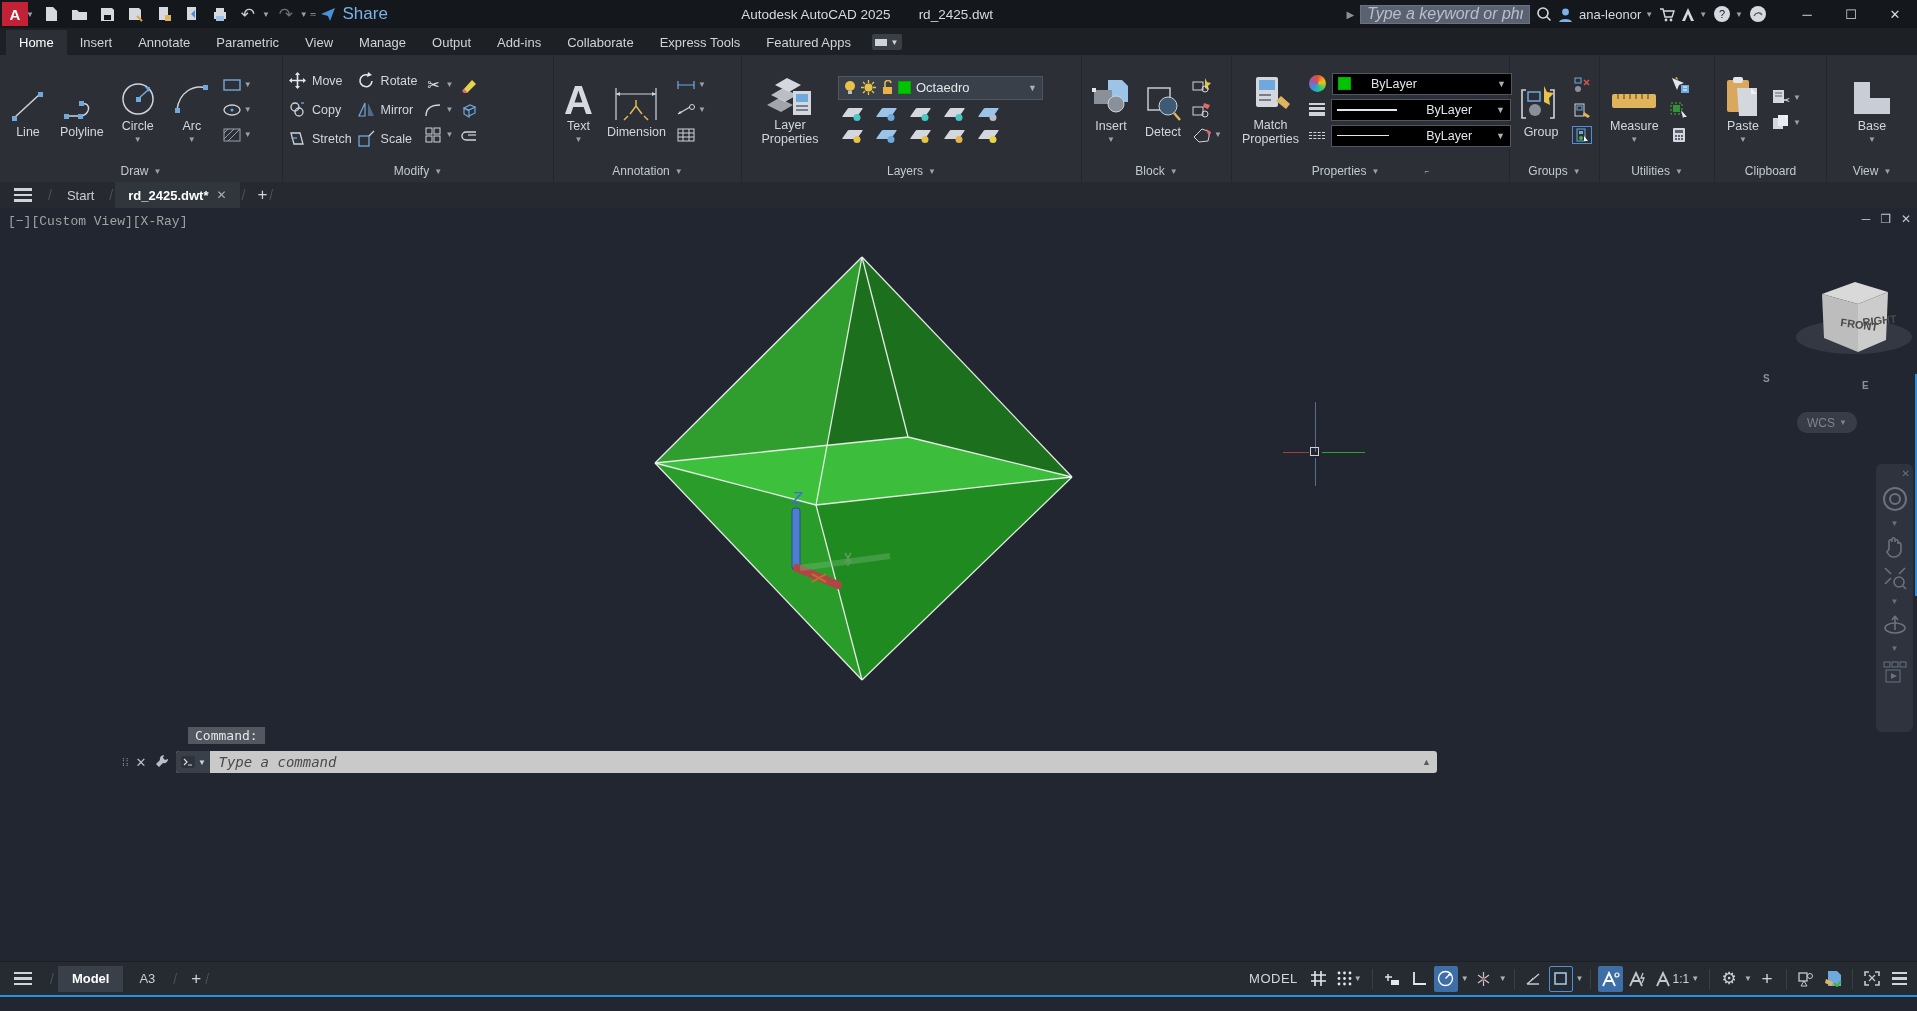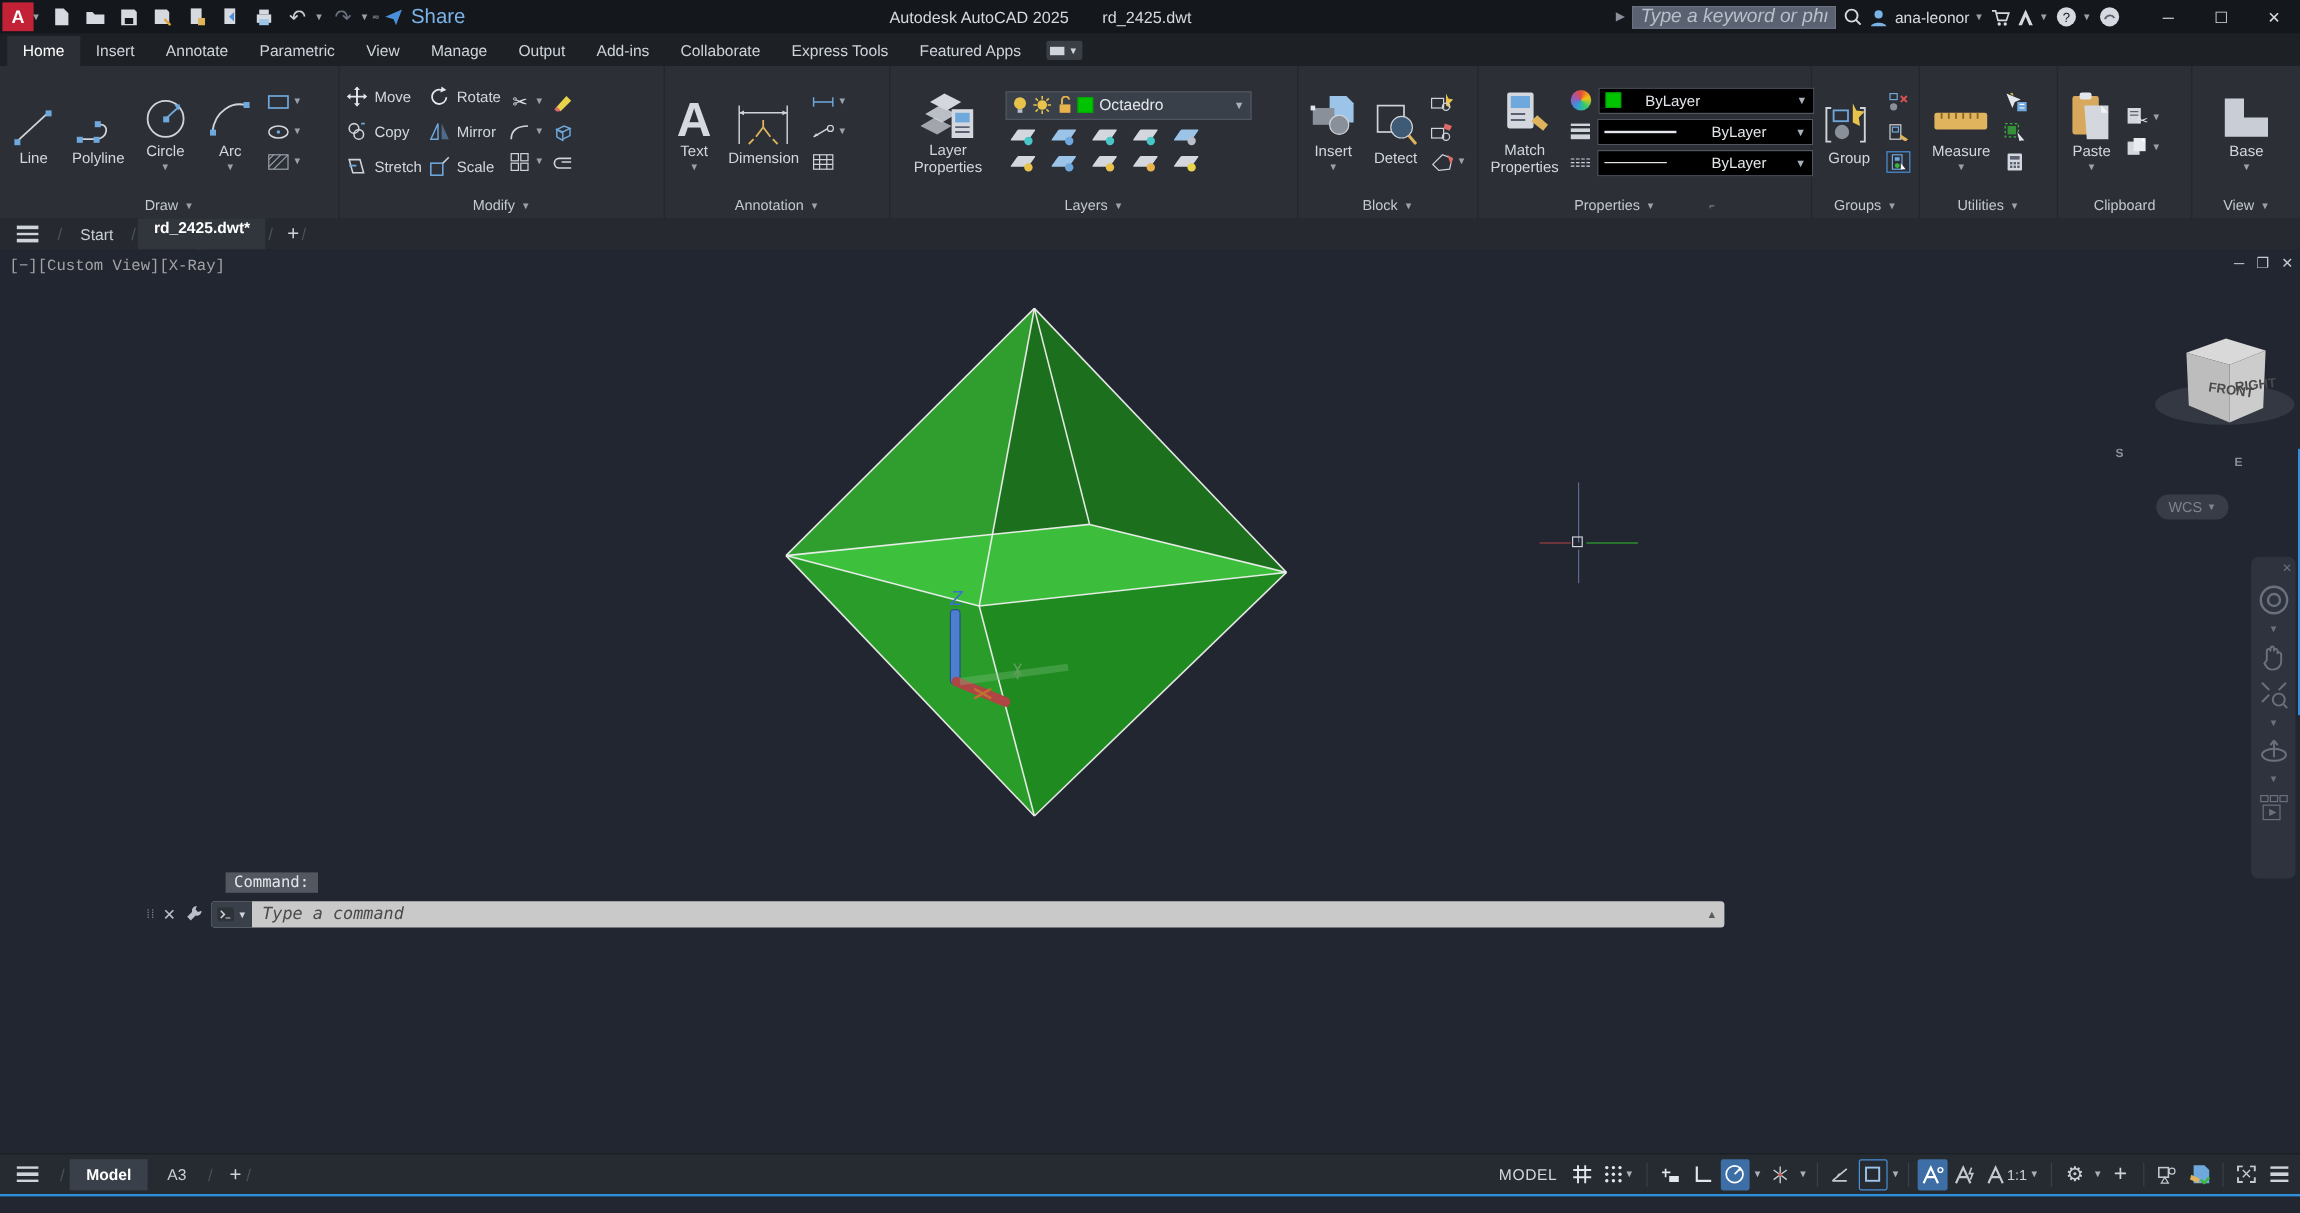--- a/index.html
+++ b/index.html
@@ -70,21 +70,21 @@
     border-radius:1px; }
   .lyr-dot { position:absolute; right:-4px; bottom:-4px; width:7px; height:7px; border-radius:50%;
     transform:skewX(35deg); }
 
   
   .filetabs { height:26px; background:#262a30; display:flex; align-items:center; }
   .ft-menu { width:46px; display:flex; align-items:center; justify-content:center; }
   .hamb { display:flex; flex-direction:column; gap:3px; }
   .hamb div { width:18px; height:2.5px; background:#cfd4da; }
   .ftab { height:26px; display:flex; align-items:center; padding:0 13px; gap:8px; color:#c9ced6; font-size:13px; }
-  .ftab.active { background:#31363d; color:#fff; font-weight:bold;flex-direction:column; }
+  .ftab.active { background:#31363d; color:#fff; font-weight:bold; }
   .ftab .close { font-weight:normal; color:#aab0ba; font-size:12px; }
   .ft-plus { color:#cfd4da; font-size:17px; margin-left:10px; }
   .ft-slash { color:#4a5058; margin:0 2px; font-size:14px; }
 
   
   .canvas { position:relative; height:753px; background:#222631; overflow:hidden; }
   .vp-label { position:absolute; left:8px; top:6px; color:#a3a3a3; font-size:13px;font-family:Liberation Mono, monospace; }
   .vp-controls { position:absolute; right:6px; top:4px; display:flex; gap:10px; color:#c3c9d1; font-size:12px; }
   #octa { position:absolute; inset:0; }
 

